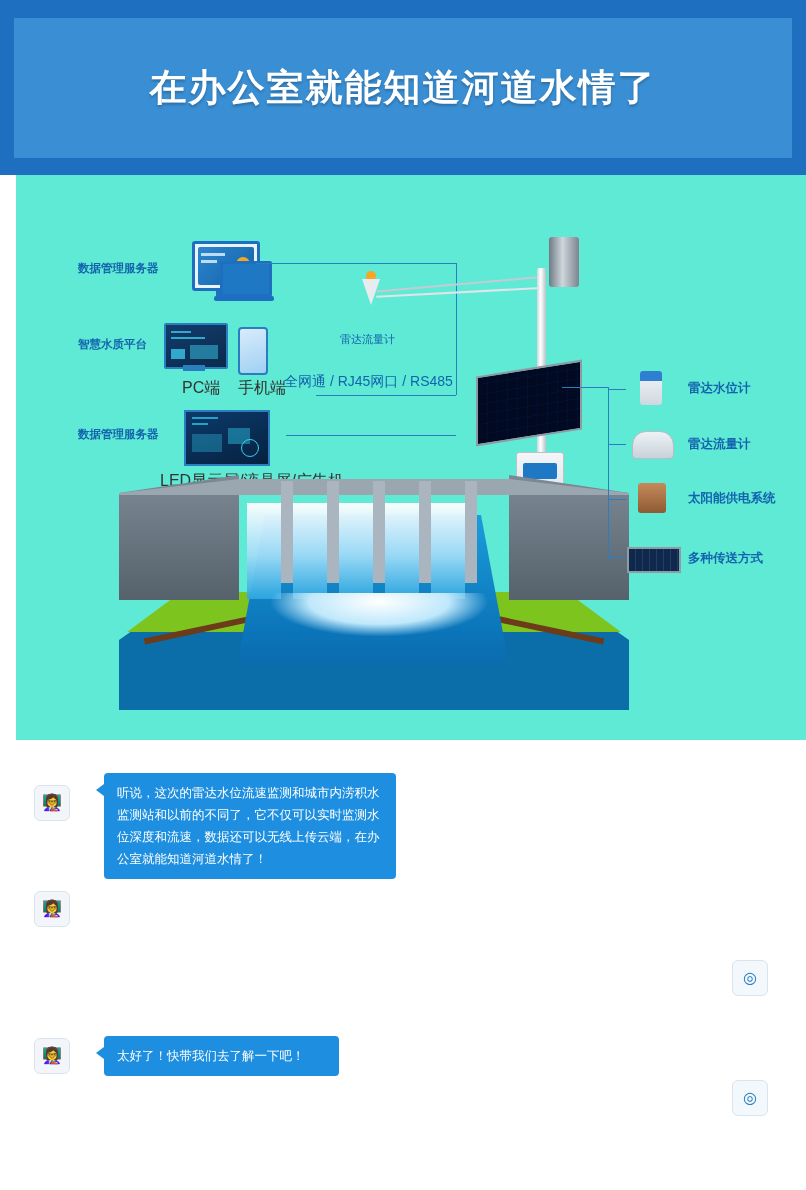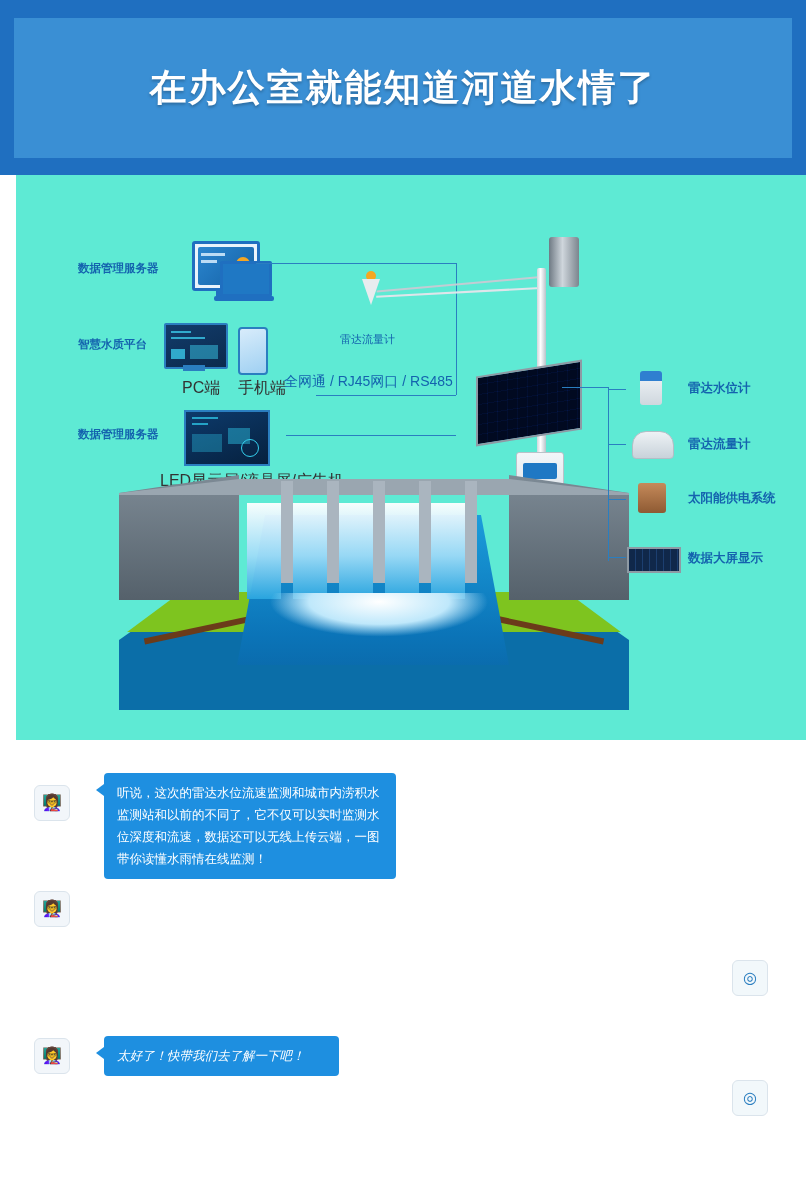--- a/index.html
+++ b/index.html
@@ -351,40 +351,40 @@
   <div class="ritem" style="left:610px;top:252px;">
     <div class="thumb t-flow"></div>
     <div class="rlabel">雷达流量计</div>
   </div>
   <div class="ritem" style="left:610px;top:306px;">
     <div class="thumb t-rain"></div>
     <div class="rlabel">太阳能供电系统</div>
   </div>
   <div class="ritem" style="left:610px;top:366px;">
     <div class="thumb t-solar"></div>
-    <div class="rlabel">数据大屏显示</div>
+    <div class="rlabel">多种传送方式</div>
   </div>
 </div>
 
 <div class="chat">
 
   <div class="avatar" style="left:34px;top:40px;">
     <span class="av-glyph">👩‍🏫</span>
   </div>
-  <div class="bubble left" style="left:104px;top:28px;width:266px;">听说，这次的雷达水位流速监测和城市内涝积水监测站和以前的不同了，它不仅可以实时监测水位深度和流速，数据还可以无线上传云端，一图带你读懂水雨情在线监测！</div>
+  <div class="bubble left" style="left:104px;top:28px;width:266px;">听说，这次的雷达水位流速监测和城市内涝积水监测站和以前的不同了，它不仅可以实时监测水位深度和流速，数据还可以无线上传云端，在办公室就能知道河道水情了！</div>
 
   <div class="avatar" style="left:34px;top:146px;">
     <span class="av-glyph">👩‍🏫</span>
   </div>
 
   <div class="avatar right" style="left:732px;top:215px;">
     <span class="av-glyph">◎</span>
   </div>
 
   <div class="avatar" style="left:34px;top:293px;">
     <span class="av-glyph">👩‍🏫</span>
   </div>
-  <div class="bubble left" style="left:104px;top:291px;width:209px;font-style:italic;">太好了！快带我们去了解一下吧！</div>
+  <div class="bubble left" style="left:104px;top:291px;width:209px;">太好了！快带我们去了解一下吧！</div>
 
   <div class="avatar right" style="left:732px;top:335px;">
     <span class="av-glyph">◎</span>
   </div>
 </div>
 
 </body></html>

